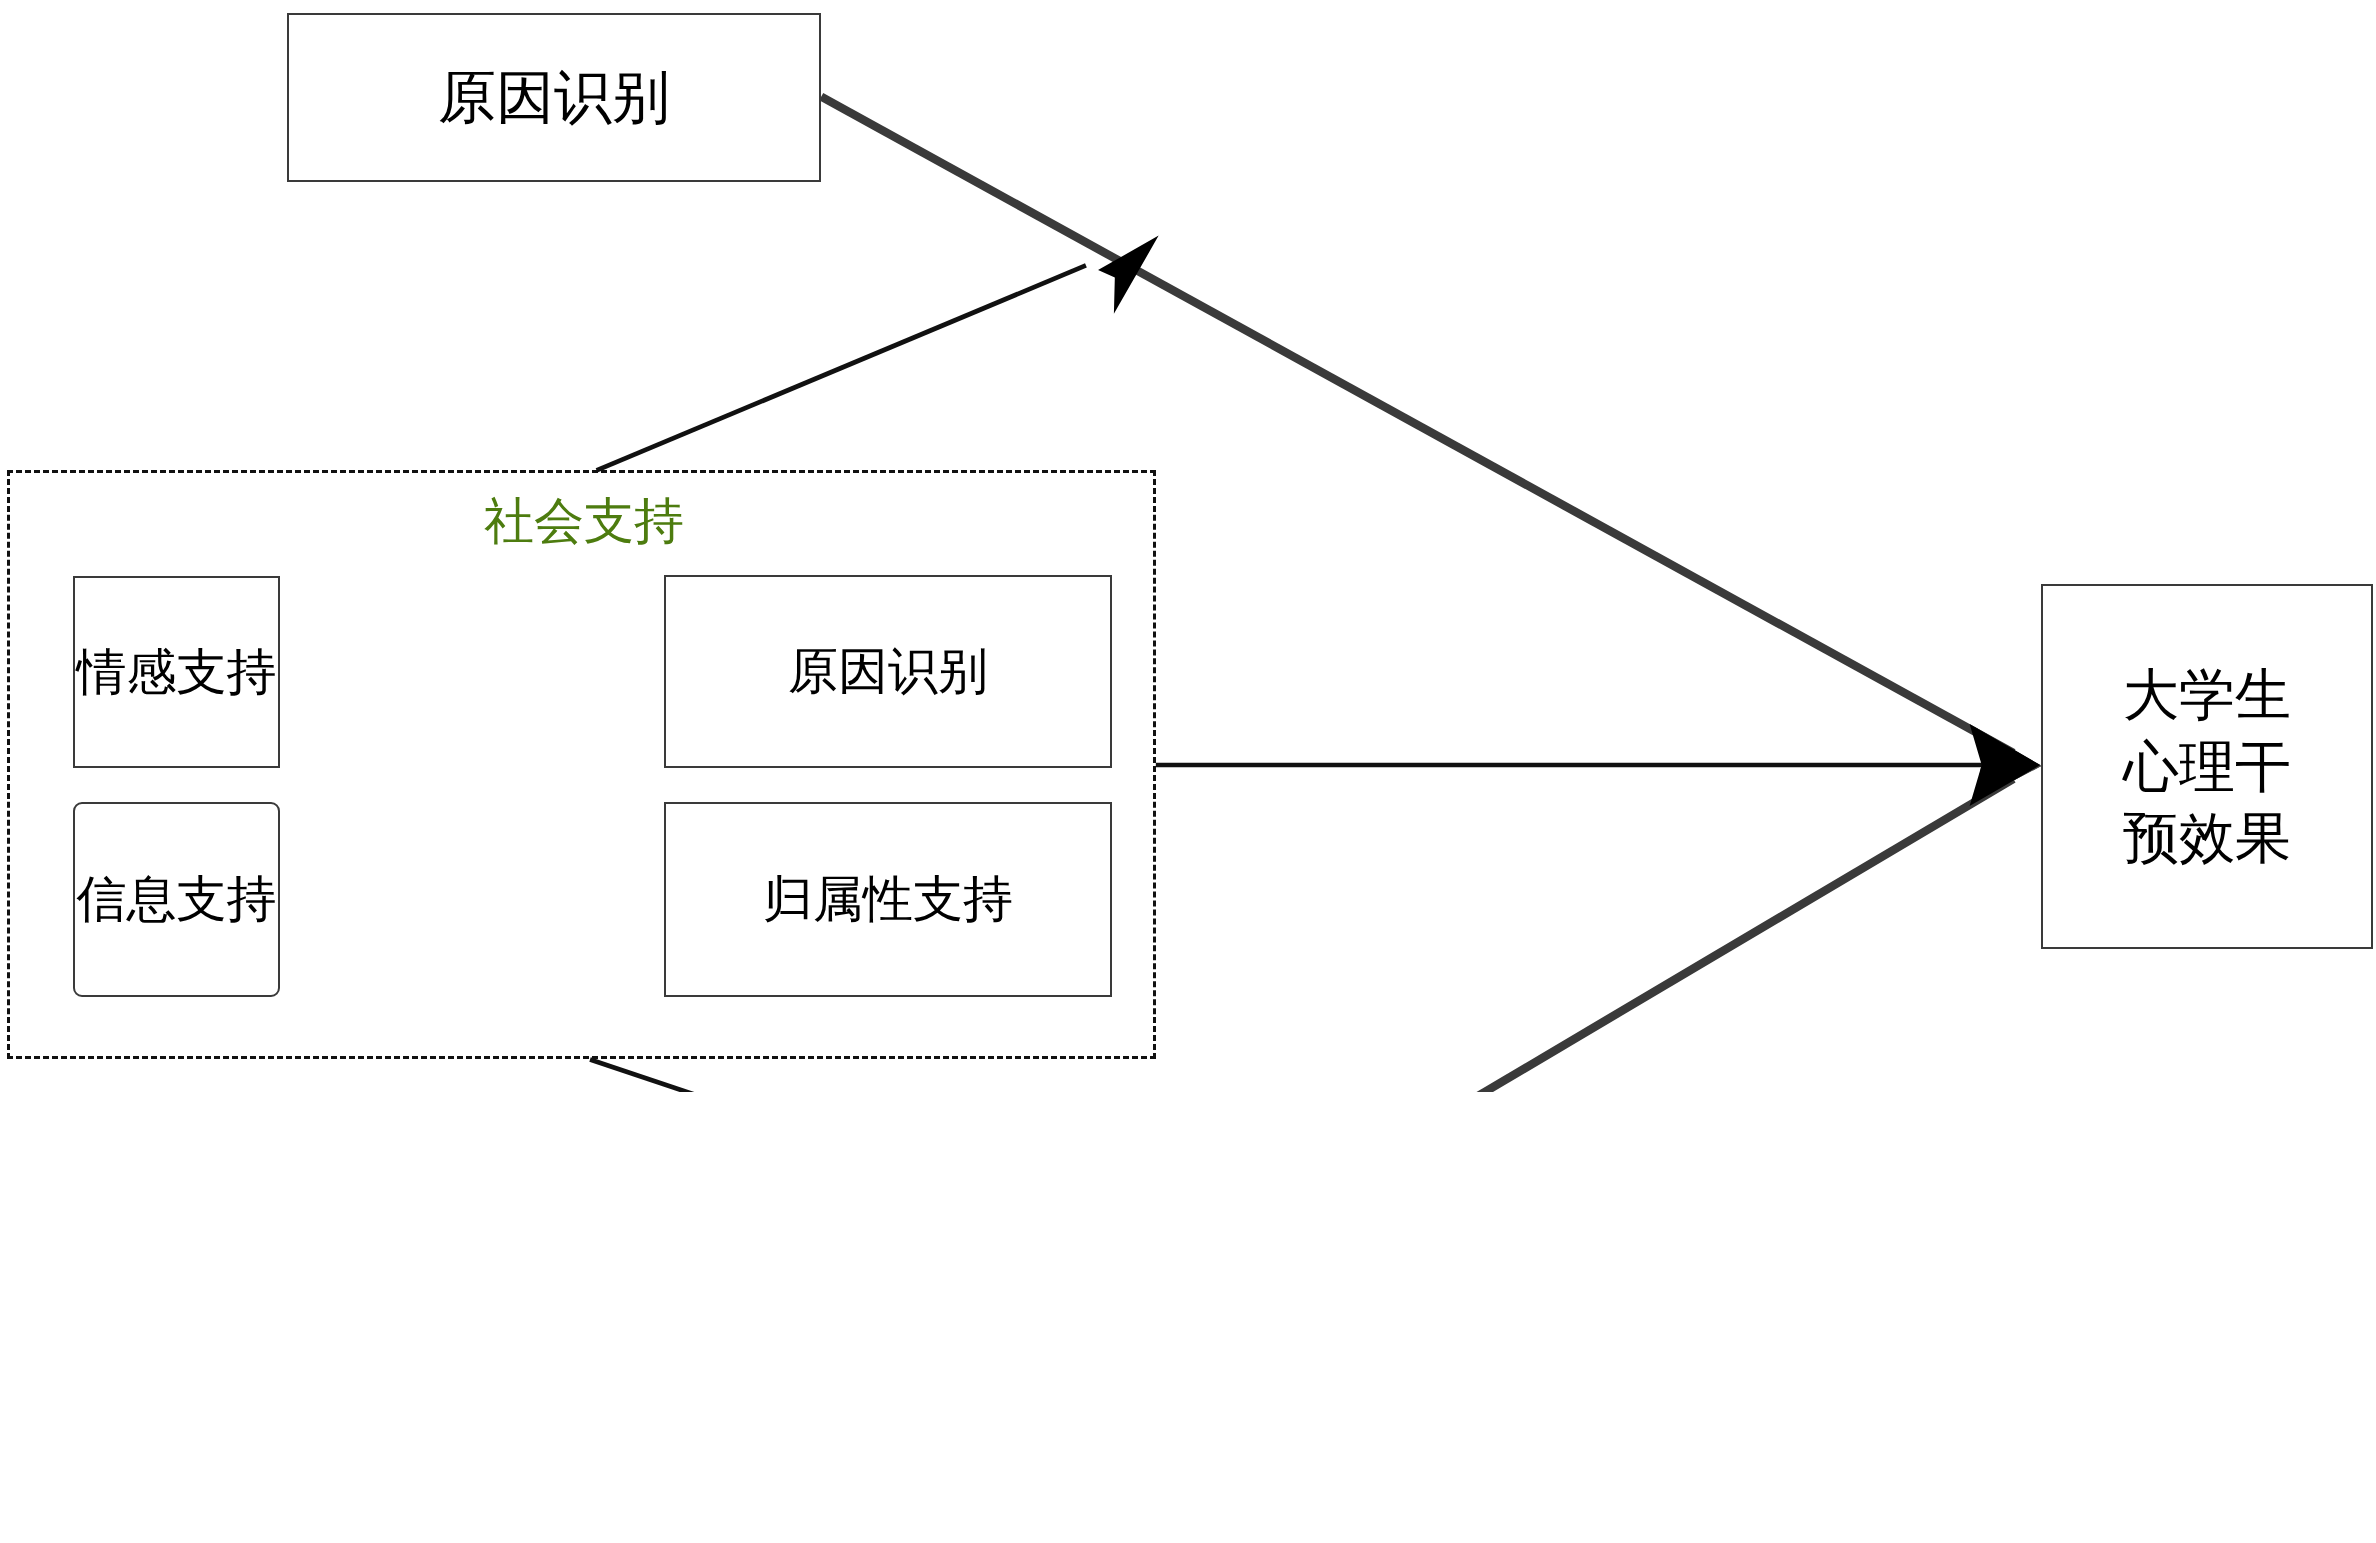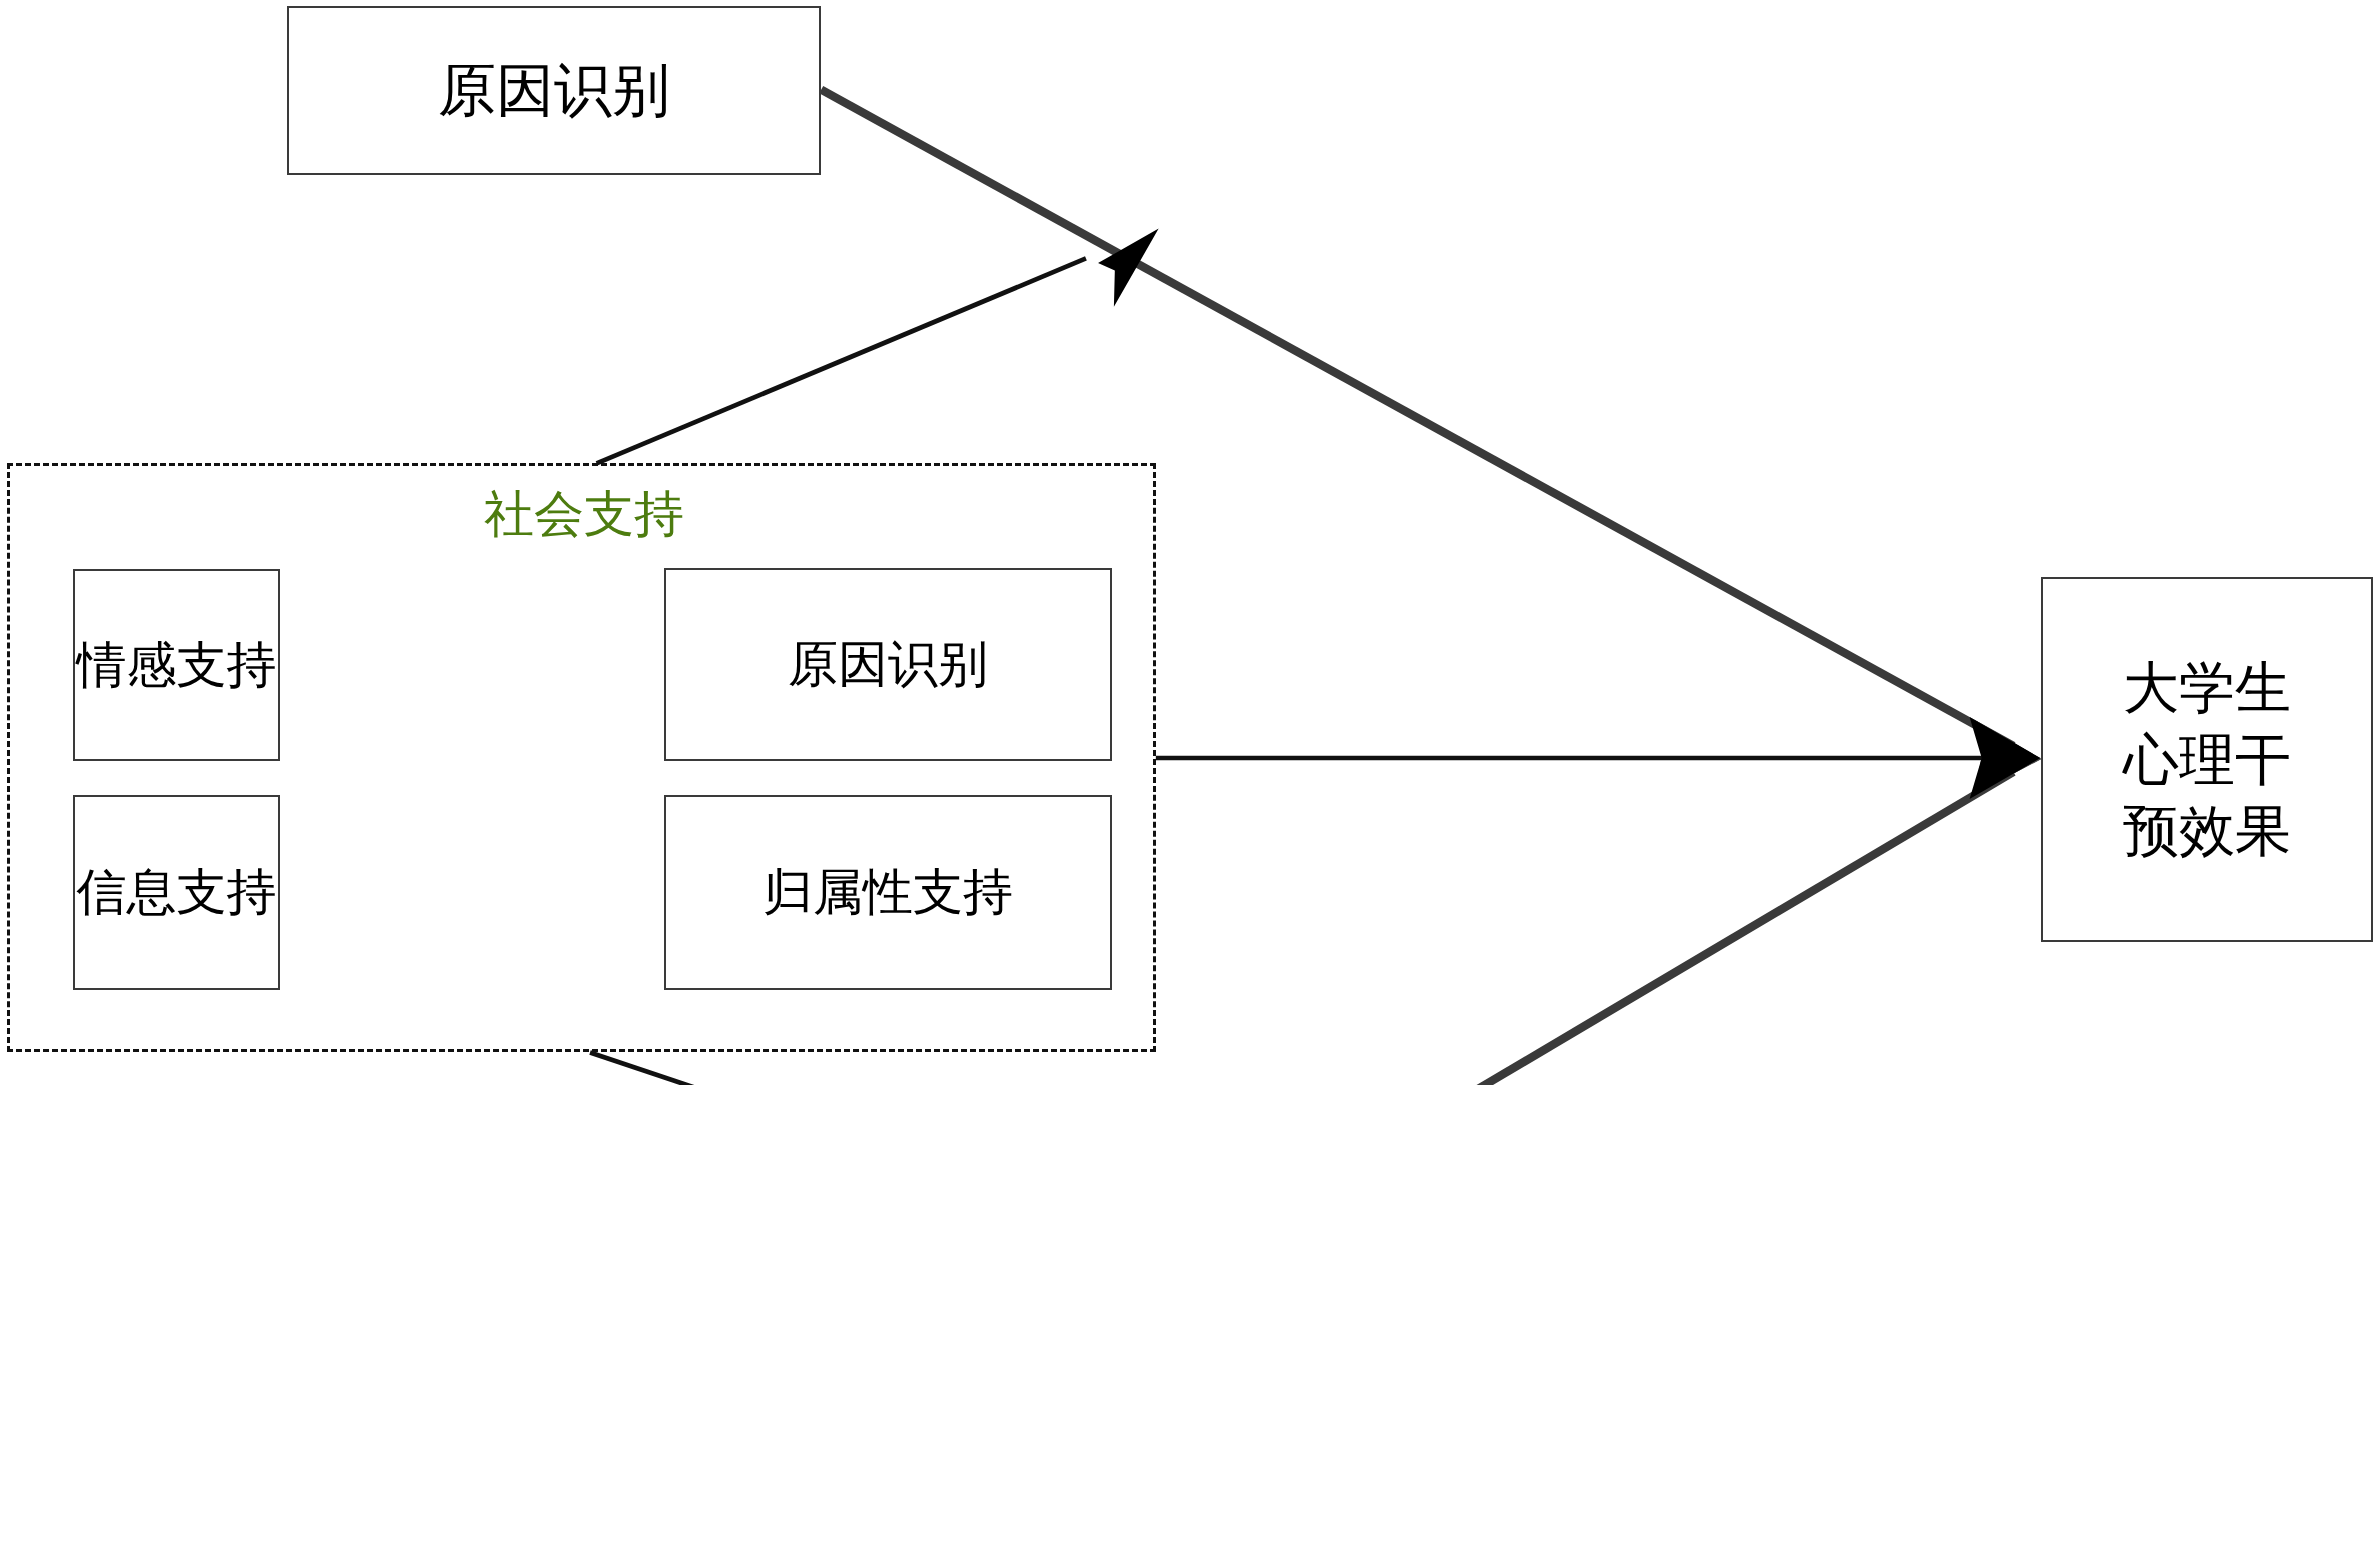--- a/index.html
+++ b/index.html
@@ -7,20 +7,21 @@
     padding: 0;
     background: #ffffff;
   }
   #canvas {
     position: relative;
     width: 2376px;
     height: 1085px;
     background: #ffffff;
     font-family: "DejaVu Serif", "Liberation Serif", serif;
     overflow: hidden;
+    margin-top: 7px;
   }
   #edges {
     position: absolute;
     left: 0;
     top: 0;
     width: 2376px;
     height: 1544px;
     pointer-events: none;
   }
   .node {
@@ -91,20 +92,21 @@
     left: 664px;
     top: 568px;
     width: 448px;
     height: 193px;
   }
   #node-informational {
     left: 73px;
     top: 795px;
     width: 207px;
     height: 195px;
+    border-radius: 9px;
   }
   #node-belonging {
     left: 664px;
     top: 795px;
     width: 448px;
     height: 195px;
   }
   #node-emotional .node-sub,
   #node-informational .node-sub {
     white-space: nowrap;

